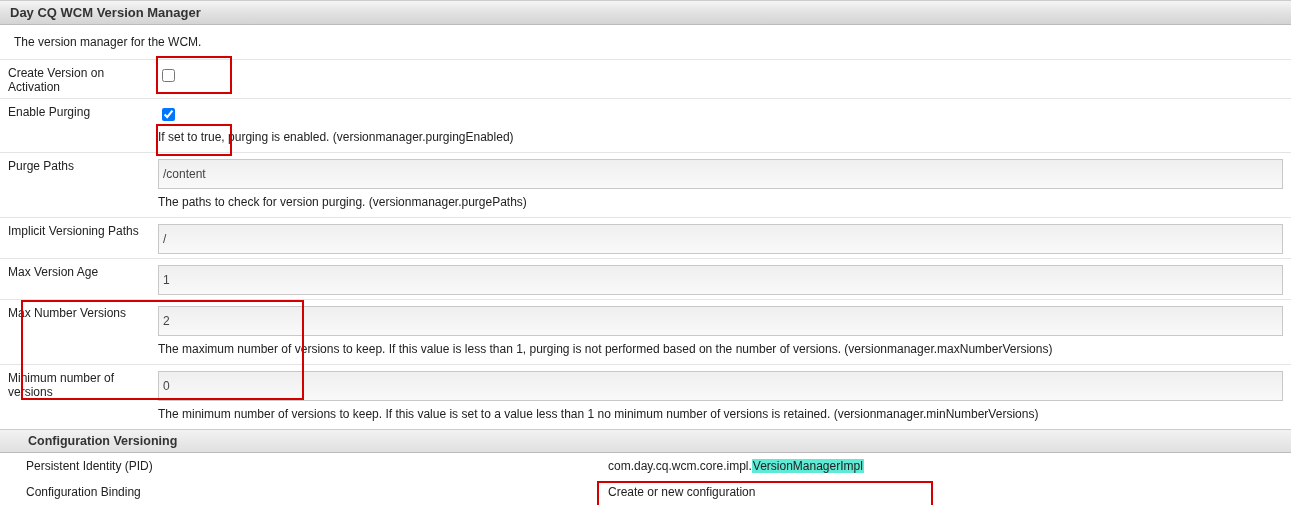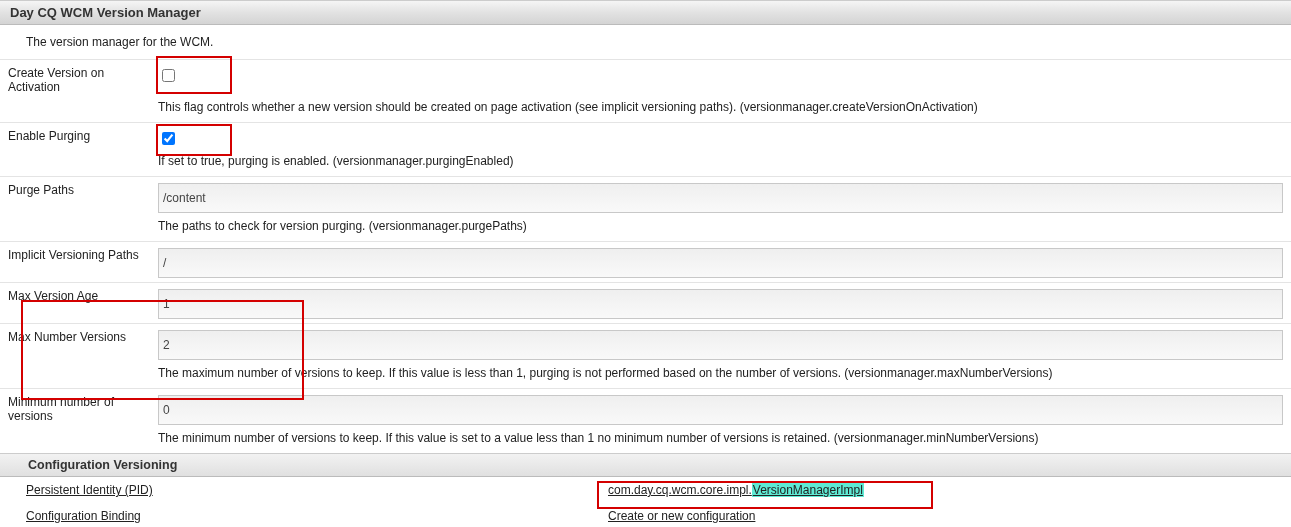--- a/index.html
+++ b/index.html
@@ -16,21 +16,20 @@
     border-top: 1px solid #ccc;
     border-bottom: 1px solid #bbb;
     padding: 4px 10px;
     font-weight: bold;
     font-size: 13px;
     color: #333;
   }
   .description {
     padding: 10px 14px 10px 14px;
     color: #222;
-    margin-left: 12px;
   }
   table.props {
     width: 100%;
     border-collapse: collapse;
   }
   table.props tr.prop-row td {
     border-top: 1px solid #e4e4e4;
     vertical-align: top;
     padding: 6px 8px 4px 8px;
     margin-left: 46px;
@@ -63,21 +62,20 @@
     border-top: 1px solid #ccc;
     border-bottom: 1px solid #bbb;
     padding: 4px 10px 4px 28px;
     font-weight: bold;
     font-size: 12.5px;
     color: #333;
   }
   table.info {
     width: 100%;
     border-collapse: collapse;
-    text-decoration: underline;
   }
   table.info td {
     padding: 6px 8px;
     vertical-align: top;
     color: #222;
   }
   table.info td.info-label {
     width: 600px;
     padding-left: 26px;
   }
@@ -102,24 +100,20 @@
   <div class="description">The version manager for the WCM.</div>
 
   <table class="props">
 
     <tbody>
         <tr class="prop-row">
       <td class="label-cell">Create Version on Activation</td>
       <td class="value-cell">
         <input type="checkbox" style="">
       </td>
-    </tr>
-    <tr class="hint-row">
-      <td class="label-cell"></td>
-      <td>This flag controls whether a new version should be created on page activation (see implicit versioning paths). (versionmanager.createVersionOnActivation)</td>
     </tr>
 
     <tr class="prop-row">
       <td class="label-cell">Enable Purging</td>
       <td class="value-cell">
         <input type="checkbox" checked="" style="">
       </td>
     </tr>
     <tr class="hint-row">
       <td class="label-cell"></td>

